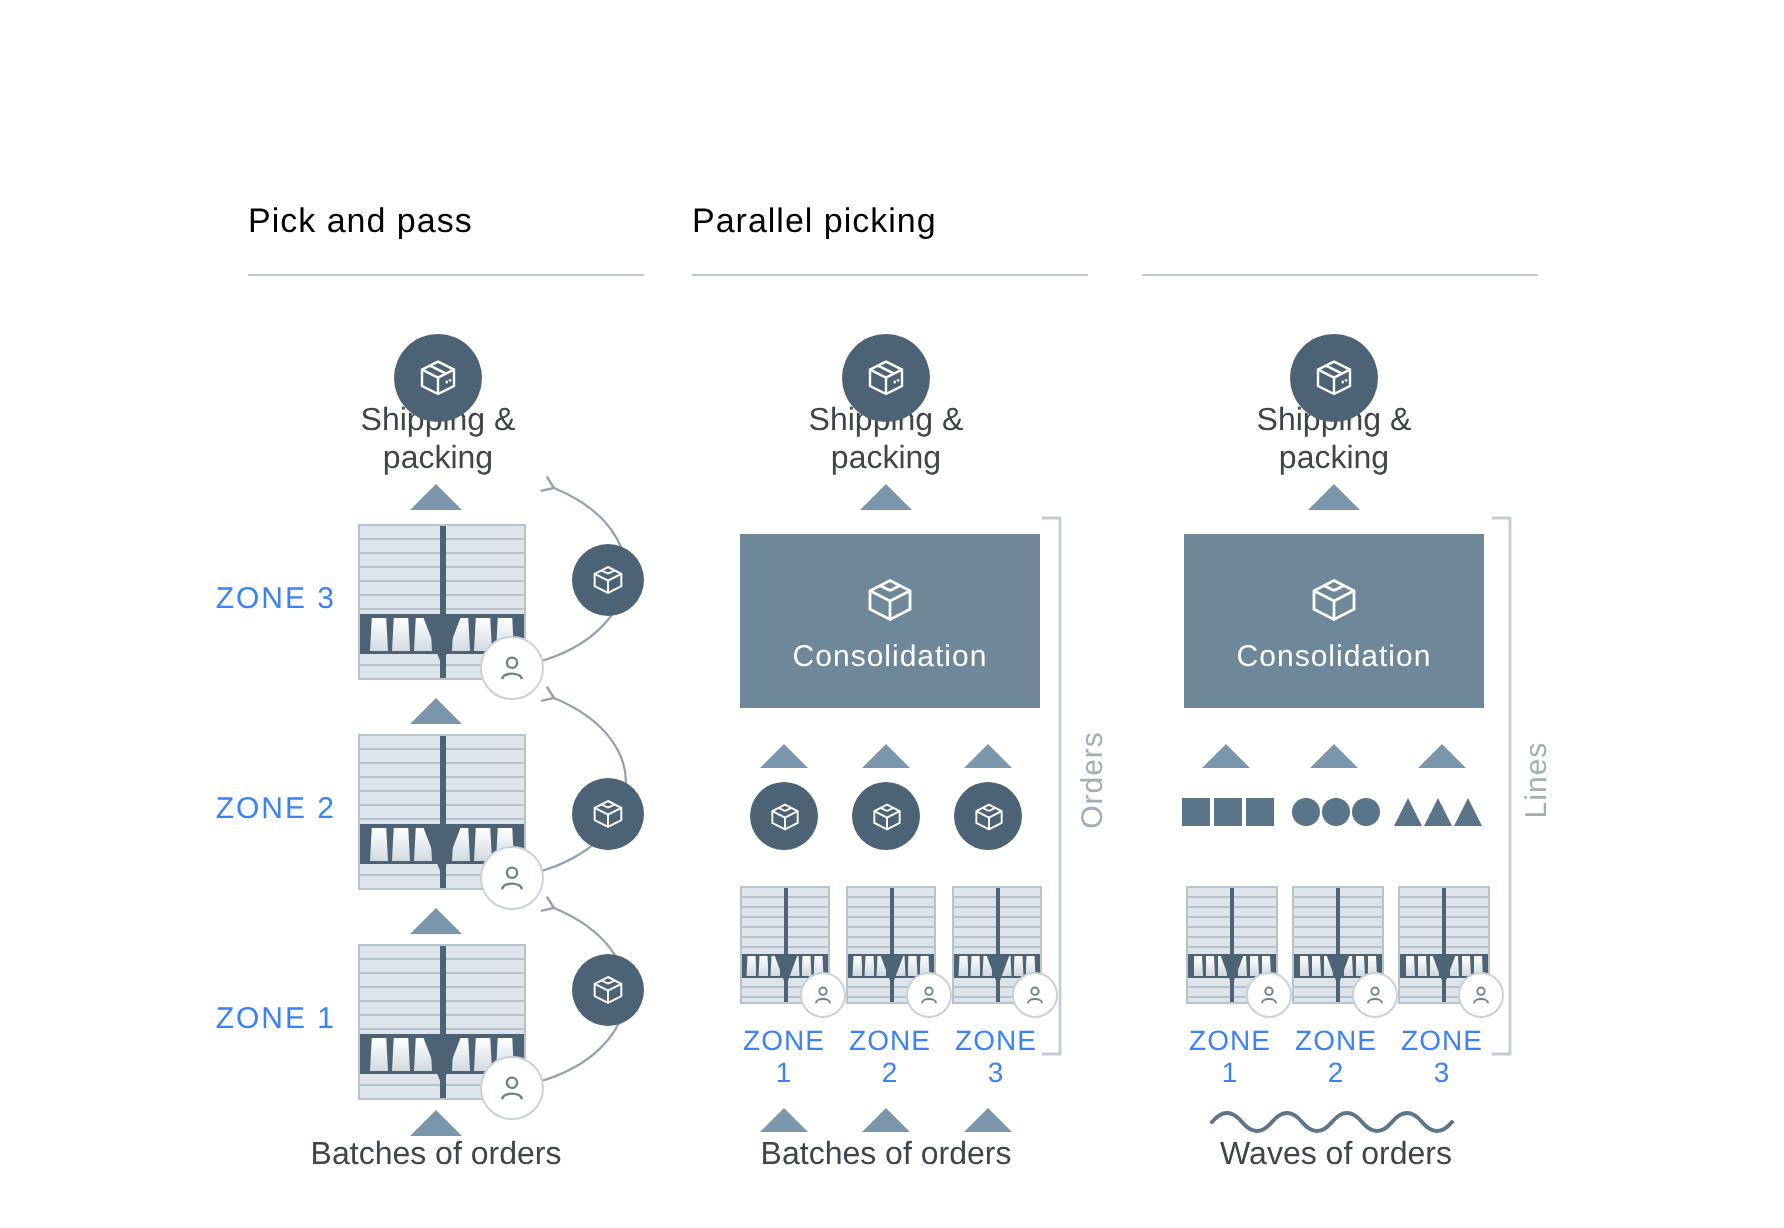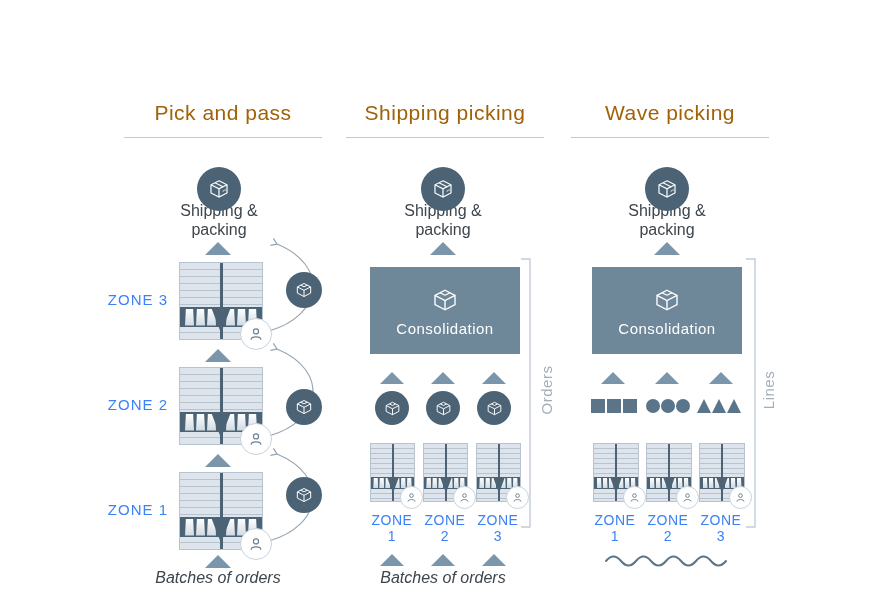--- a/index.html
+++ b/index.html
@@ -6,39 +6,39 @@
   .canvas{
     position:relative;width:892px;height:614px;margin:0 auto;background:#fff;
     font-family:"Liberation Sans", sans-serif;overflow:hidden;
   }
   .abs{position:absolute;}
   .title{
     left:0;top:14px;width:892px;text-align:center;
     font-size:33px;color:#8ea7bd;letter-spacing:1px;font-weight:400;
   }
   .col-header{
-    top:101px;width:198px;text-align:center;font-size:21px;color:#a16207;letter-spacing:.5px;
+    top:101px;width:198px;font-size:17px;color:#000000;letter-spacing:.5px;
   }
   .col-underline{top:137px;width:198px;height:0;border-bottom:1px solid #c0cad3;}
   .circle-dark{
     width:44px;height:44px;border-radius:50%;background:#4c6375;
     display:flex;align-items:center;justify-content:center;z-index:3;
   }
   .circle-dark.md{width:36px;height:36px;}
   .circle-dark.row{width:34px;height:34px;}
   .ship-label{
     width:140px;text-align:center;font-size:16px;line-height:19px;color:#3e454c;
   }
   .tri-up{width:0;height:0;border-left:13px solid transparent;border-right:13px solid transparent;
     border-bottom:13px solid #7b96ab;}
   .tri-up.sm{border-left-width:12px;border-right-width:12px;border-bottom-width:12px;}
   .zone-label{font-size:15px;color:#3b82f6;letter-spacing:1px;}
   .zone-label.right{width:70px;text-align:right;}
   .zone-label.center{width:50px;text-align:center;font-size:14px;letter-spacing:.5px;}
-  .bottom-label{width:180px;text-align:center;font-size:16px;color:#3e454c;font-style:italic;}
+  .bottom-label{width:180px;text-align:center;font-size:16px;color:#3e454c;}
   
   .shelf{background:repeating-linear-gradient(to bottom,#dde4eb 0px,#dde4eb 6px,#b7c3cf 6px,#b7c3cf 7px);
     border:1px solid #b7c3cf;z-index:2;}
   .shelf::before{content:"";position:absolute;top:0;bottom:0;left:calc(50% - 1.5px);width:3px;background:#4c6375;z-index:2;}
   .shelf-lg{width:82px;height:76px;}
   .shelf-sm{width:43px;height:57px;background:repeating-linear-gradient(to bottom,#dde4eb 0px,#dde4eb 4px,#b7c3cf 4px,#b7c3cf 5px);}
   .shelf-sm::before{left:calc(50% - 1px);width:2px;}
   .shelf-band{position:absolute;left:0;right:0;background:#4c6375;display:flex;z-index:1;}
   .shelf-lg .shelf-band{top:44px;height:20px;}
   .shelf-sm .shelf-band{top:33px;height:12px;}
@@ -83,22 +83,21 @@
     <path d="M 269 541 C 322 526, 330 476, 277 454" fill="none" stroke="#93a2b1" stroke-width="1.1" marker-end="url(#ah)"></path>
 
     <path d="M 521 259 L 530 259 L 530 527 L 521 527" fill="none" stroke="#c3ccd4" stroke-width="1.4"></path>
     <path d="M 746 259 L 755 259 L 755 527 L 746 527" fill="none" stroke="#c3ccd4" stroke-width="1.4"></path>
 
     <path d="M 606 561 q 7.5 -9 15 0 t 15 0 t 15 0 t 15 0 t 15 0 t 15 0 t 15 0 t 15 0" fill="none" stroke="#5b7589" stroke-width="2" stroke-linecap="round"></path>
   </svg>
 
 
   <div class="abs col-header" style="left:124px;">Pick and pass</div>
-  <div class="abs col-header" style="left:346px;">Shipping picking</div>
-  <div class="abs col-header" style="left:571px;">Wave picking</div>
+  <div class="abs col-header" style="left:346px;">Parallel picking</div>
   <div class="abs col-underline" style="left:124px;"></div>
   <div class="abs col-underline" style="left:346px;"></div>
   <div class="abs col-underline" style="left:571px;"></div>
 
   <div class="abs circle-dark" style="left:197px;top:167px;">
     <svg width="24" height="24" viewBox="0 0 24 24" fill="none" stroke="#fff" stroke-width="1.2">
       <path d="M12 3.8 L20 7.8 V16 L12 20 L4 16 V7.8 Z"></path>
         <path d="M4 7.8 L12 11.8 L20 7.8"></path>
         <path d="M12 11.8 V20"></path>
         <path d="M8 5.8 L16 9.8"></path>
@@ -449,14 +448,15 @@
     <svg width="13" height="13" viewBox="0 0 24 24" fill="none" stroke="#6b8295" stroke-width="1.8">
         <circle cx="12" cy="8.5" r="3.4"></circle>
         <path d="M5.5 19.5 C5.5 14.5 18.5 14.5 18.5 19.5"></path>
       </svg>
   </div>
 
   <div class="abs zone-label center" style="left:590px;top:512px;">ZONE 1</div>
   <div class="abs zone-label center" style="left:643px;top:512px;">ZONE 2</div>
   <div class="abs zone-label center" style="left:696px;top:512px;">ZONE 3</div>
 
+  <div class="abs bottom-label" style="left:578px;top:569px;">Waves of orders</div>
 
 </div>
 
 </body></html>

